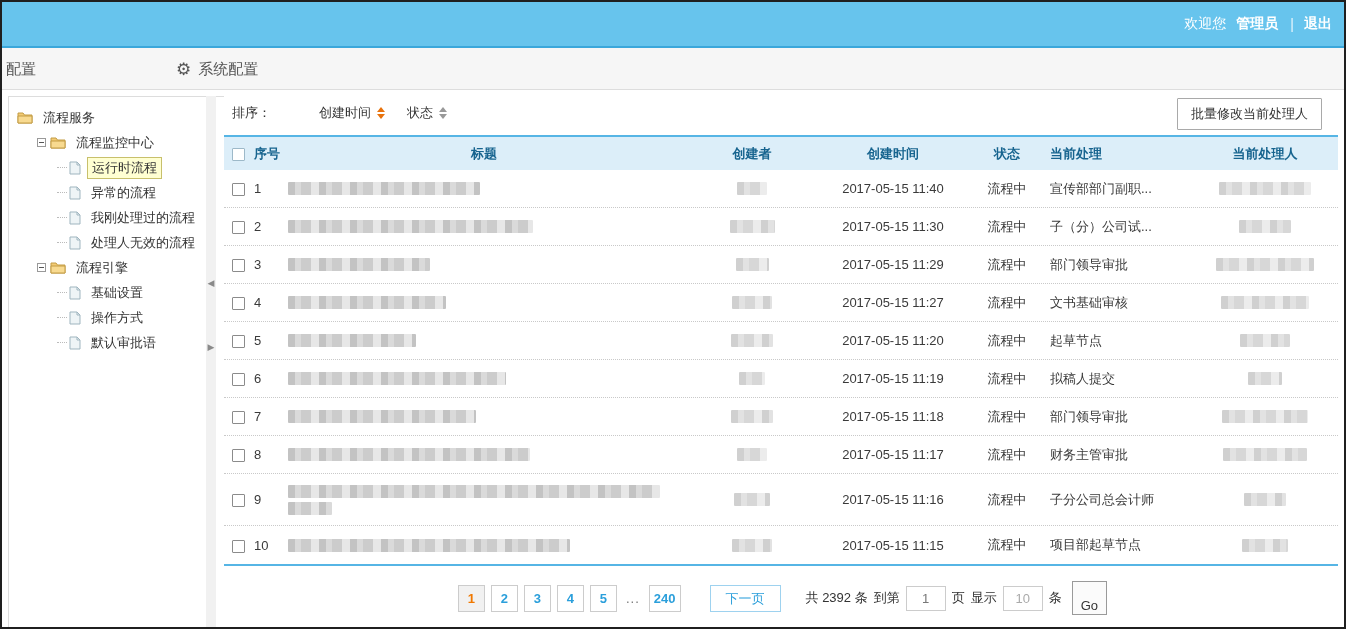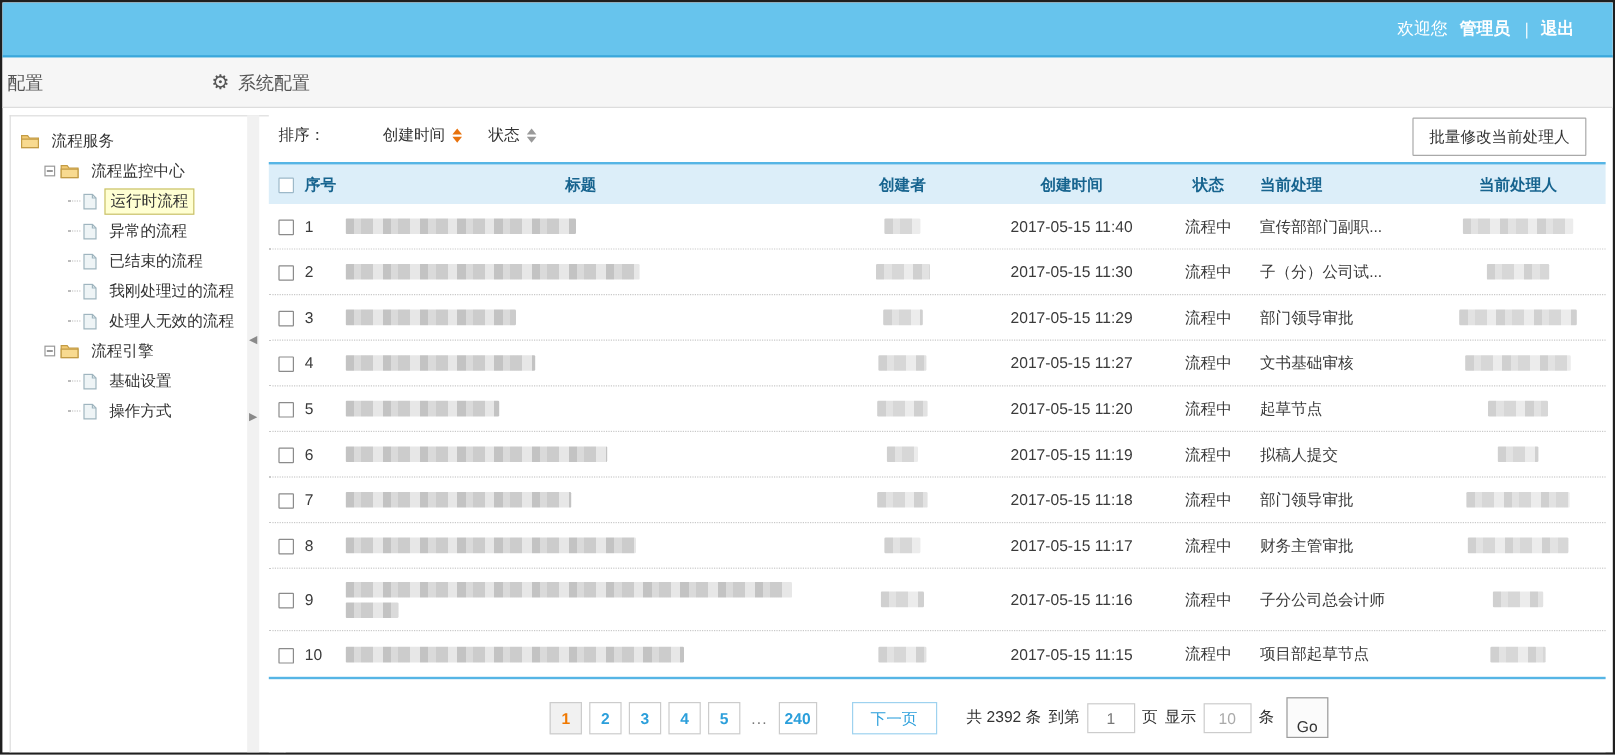--- a/index.html
+++ b/index.html
@@ -4,21 +4,21 @@
 <style>
   * { margin:0; padding:0; box-sizing:border-box; }
   body { font-family:"Liberation Sans","DejaVu Sans",sans-serif; background:#fff; }
   .frame { position:relative; width:1346px; height:629px; background:#fff;
            border:2px solid #1f1f1f; overflow:hidden; }
 
   
   .topbar { position:absolute; left:0; top:0; right:0; height:46px;
             background:#67c4ed; border-bottom:2px solid #3aa7db;
             display:flex; align-items:center; justify-content:flex-end;
-            padding-right:32px; color:#fff; font-size:14px; }
+            padding-right:12px; color:#fff; font-size:14px; }
   .topbar span { margin-left:10px; }
   .topbar .divider { opacity:.85; margin-left:12px; }
   .topbar .logout { cursor:pointer; }
 
   
   .tabrow { position:absolute; left:0; top:46px; right:0; height:42px;
             background:#f6f6f6; border-bottom:1px solid #ddd; }
   .tab { position:absolute; top:0; height:42px; display:flex; align-items:center;
          font-size:15px; color:#555; cursor:pointer; }
   .tab-partial { left:4px; }
@@ -167,30 +167,20 @@
         <span class="tlabel">异常的流程</span>
       </div>
       <div class="tnode" style="padding-left: 44px;">
         <span class="dots"></span>
         <span class="ticon">
           <svg width="12" height="14" viewBox="0 0 12 14">
             <path d="M1 1 h7 l3 3 v9 H1 z" fill="#eef4f6" stroke="#9fb5bf" stroke-width="1"></path>
             <path d="M8 1 v3 h3" fill="none" stroke="#9fb5bf" stroke-width="1"></path>
           </svg>
         </span>
-        <span class="tlabel">已结束的流程</span>
-      </div>
-      <div class="tnode" style="padding-left: 44px;">
-        <span class="dots"></span>
-        <span class="ticon">
-          <svg width="12" height="14" viewBox="0 0 12 14">
-            <path d="M1 1 h7 l3 3 v9 H1 z" fill="#eef4f6" stroke="#9fb5bf" stroke-width="1"></path>
-            <path d="M8 1 v3 h3" fill="none" stroke="#9fb5bf" stroke-width="1"></path>
-          </svg>
-        </span>
         <span class="tlabel">我刚处理过的流程</span>
       </div>
       <div class="tnode" style="padding-left: 44px;">
         <span class="dots"></span>
         <span class="ticon">
           <svg width="12" height="14" viewBox="0 0 12 14">
             <path d="M1 1 h7 l3 3 v9 H1 z" fill="#eef4f6" stroke="#9fb5bf" stroke-width="1"></path>
             <path d="M8 1 v3 h3" fill="none" stroke="#9fb5bf" stroke-width="1"></path>
           </svg>
         </span>
@@ -218,20 +208,30 @@
       </div>
       <div class="tnode" style="padding-left: 44px;">
         <span class="dots"></span>
         <span class="ticon">
           <svg width="12" height="14" viewBox="0 0 12 14">
             <path d="M1 1 h7 l3 3 v9 H1 z" fill="#eef4f6" stroke="#9fb5bf" stroke-width="1"></path>
             <path d="M8 1 v3 h3" fill="none" stroke="#9fb5bf" stroke-width="1"></path>
           </svg>
         </span>
         <span class="tlabel">操作方式</span>
+      </div>
+      <div class="tnode" style="padding-left: 44px;">
+        <span class="dots"></span>
+        <span class="ticon">
+          <svg width="12" height="14" viewBox="0 0 12 14">
+            <path d="M1 1 h7 l3 3 v9 H1 z" fill="#eef4f6" stroke="#9fb5bf" stroke-width="1"></path>
+            <path d="M8 1 v3 h3" fill="none" stroke="#9fb5bf" stroke-width="1"></path>
+          </svg>
+        </span>
+        <span class="tlabel">默认审批语</span>
       </div>
     </div>
 
   <div class="splitter">
     <span class="split-arrow" style="top:182px;">◀</span>
     <span class="split-arrow" style="top:246px;">▶</span>
   </div>
 
   <div class="main">
 

